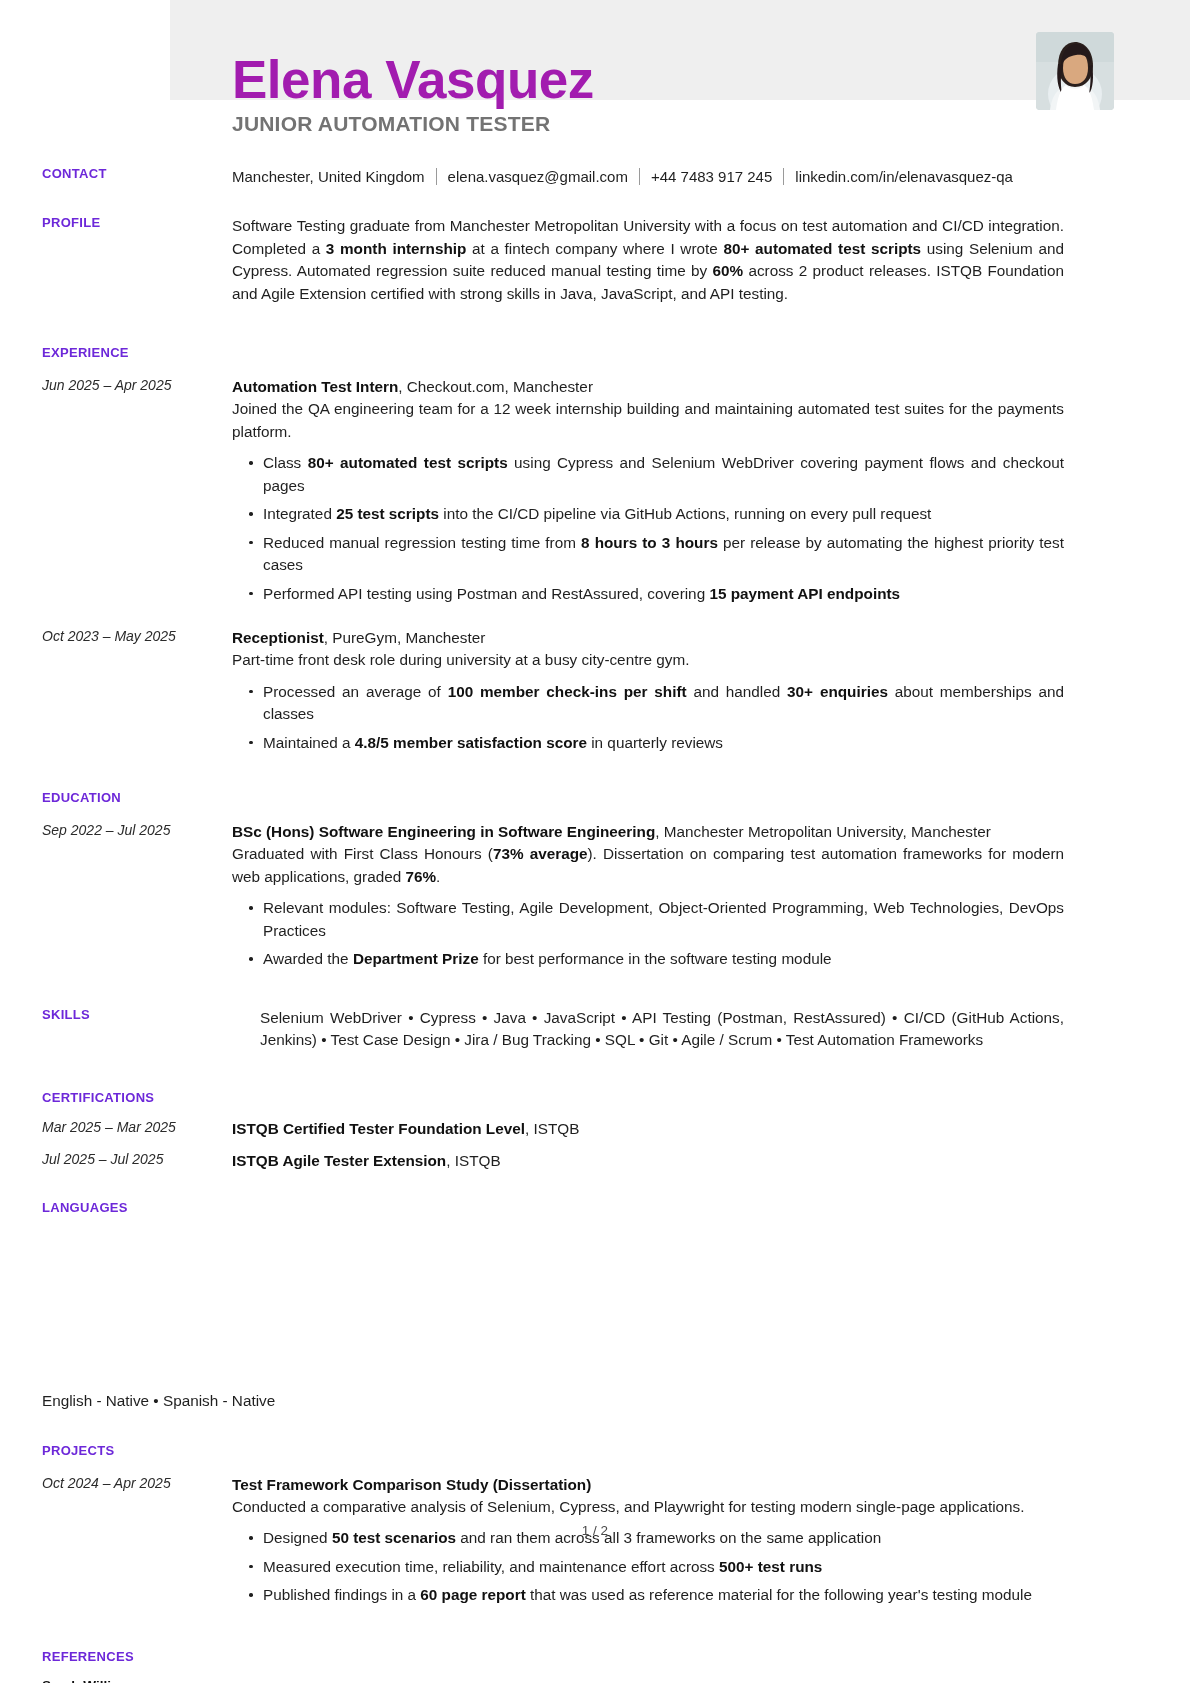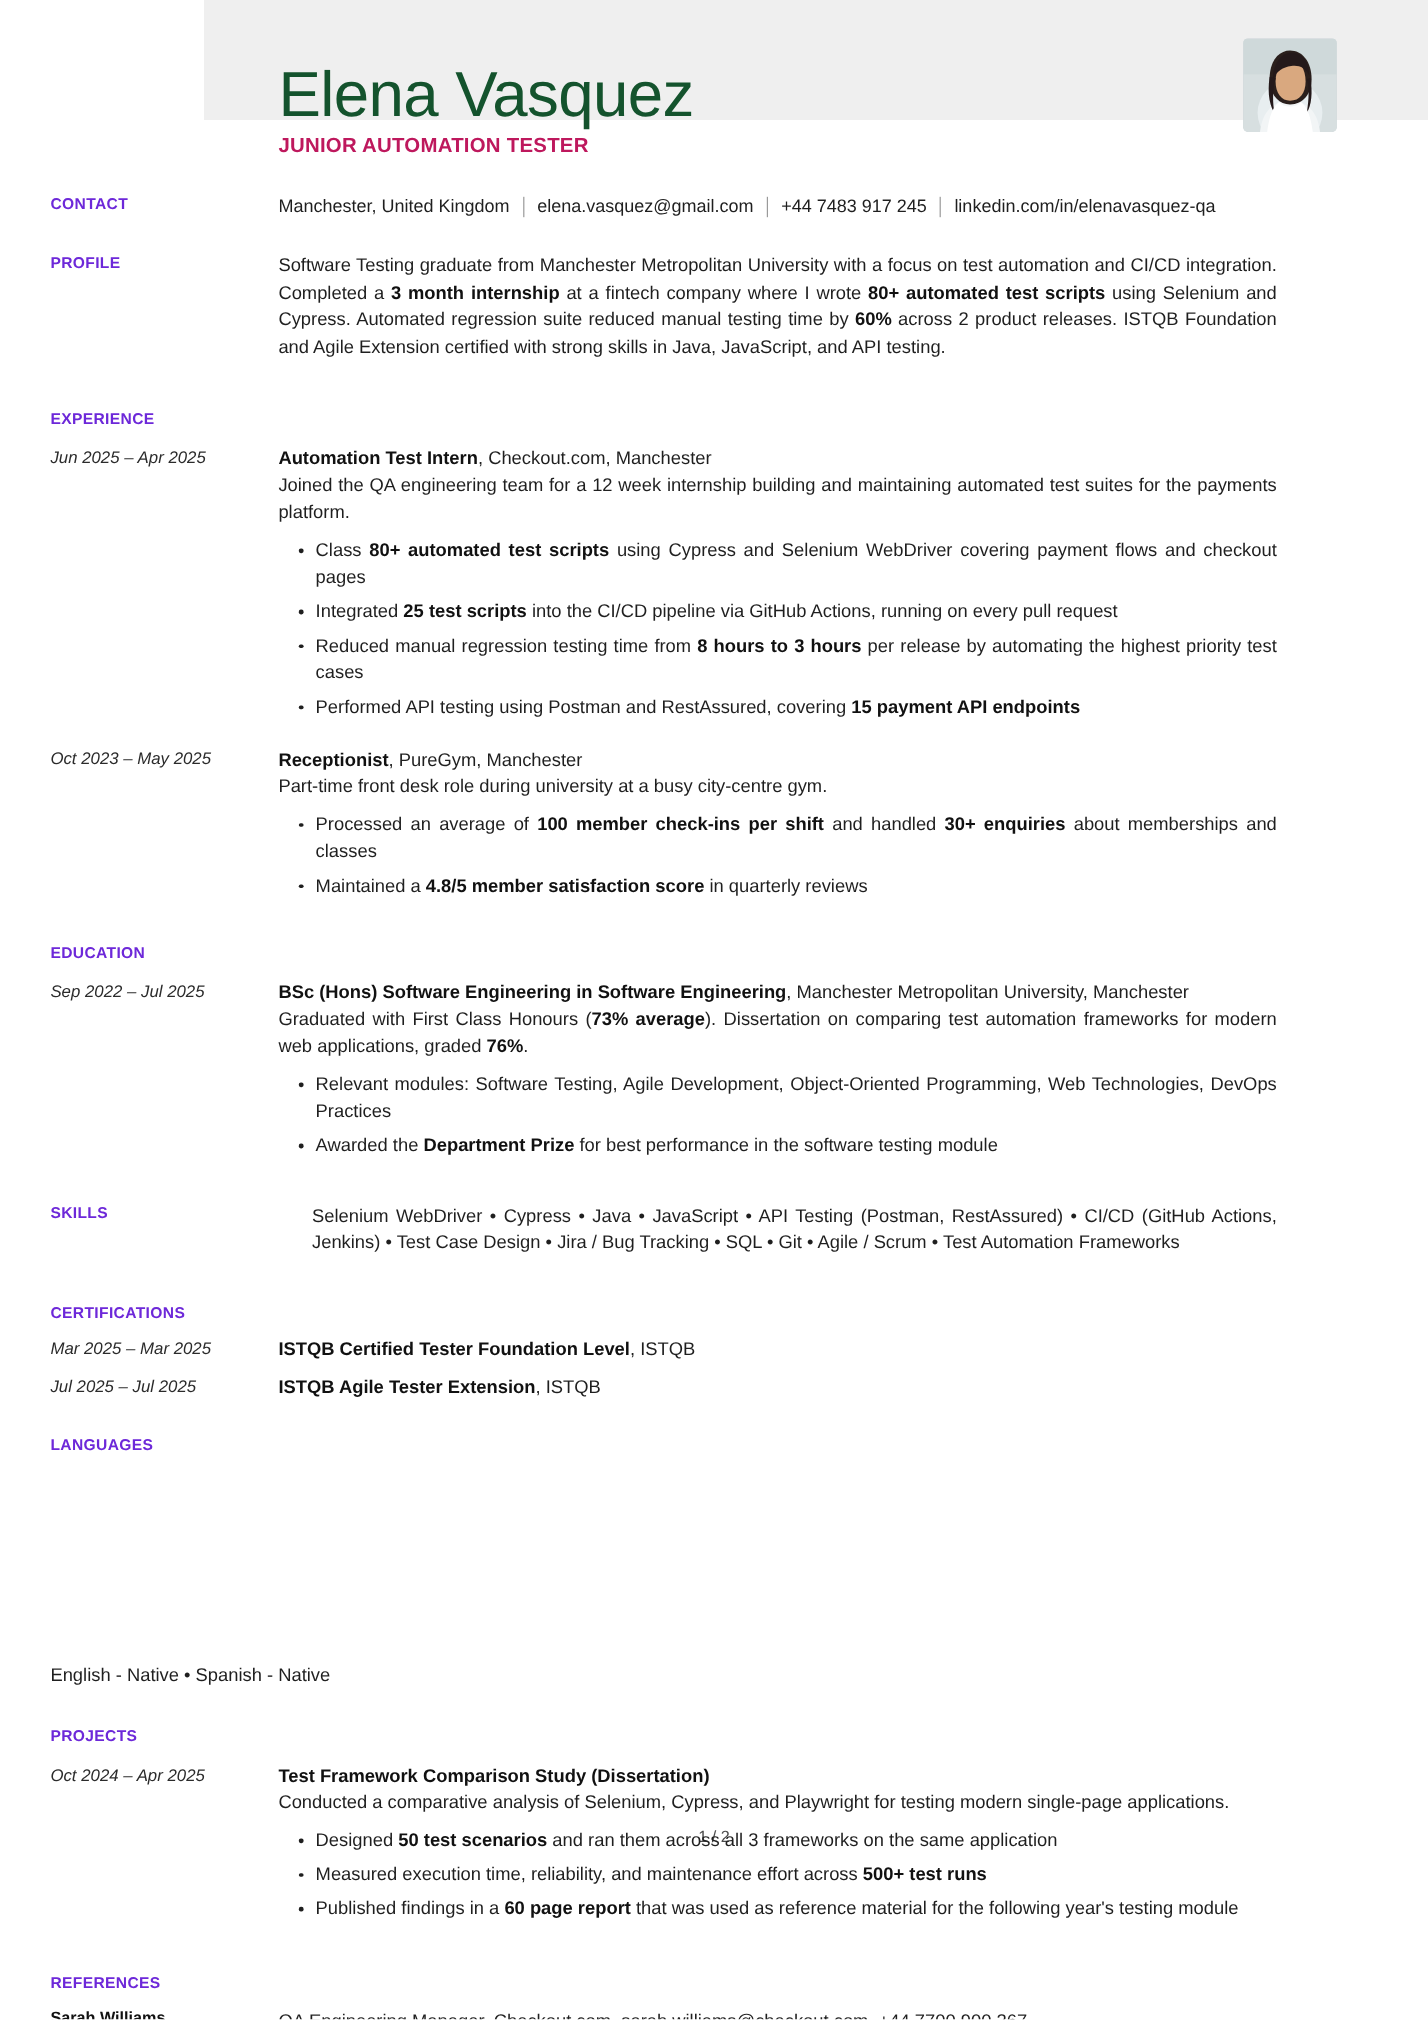--- a/index.html
+++ b/index.html
@@ -40,32 +40,32 @@
   
   .header {
     position: relative;
     padding-top: 52px;
     padding-left: 190px;
     min-height: 112px;
     box-sizing: border-box;
   }
   .name {
     font-size: 53px;
-    font-weight: normal;
+    font-weight: bold;
     letter-spacing: -0.5px;
     line-height: 1.04;
-    color: #14532d;
+    color: #a21caf;
     margin: 0;
   }
   .job-title {
-    font-size: 17px;
+    font-size: 21px;
     font-weight: bold;
     letter-spacing: 0.2px;
     margin-top: 5px;
-    color: #be185d;
+    color: #737373;
   }
   .avatar {
     position: absolute;
     right: -50px;
     top: 32px;
     width: 78px;
     height: 78px;
     border-radius: 4px;
     overflow: hidden;
     background: #cdd6d8;

